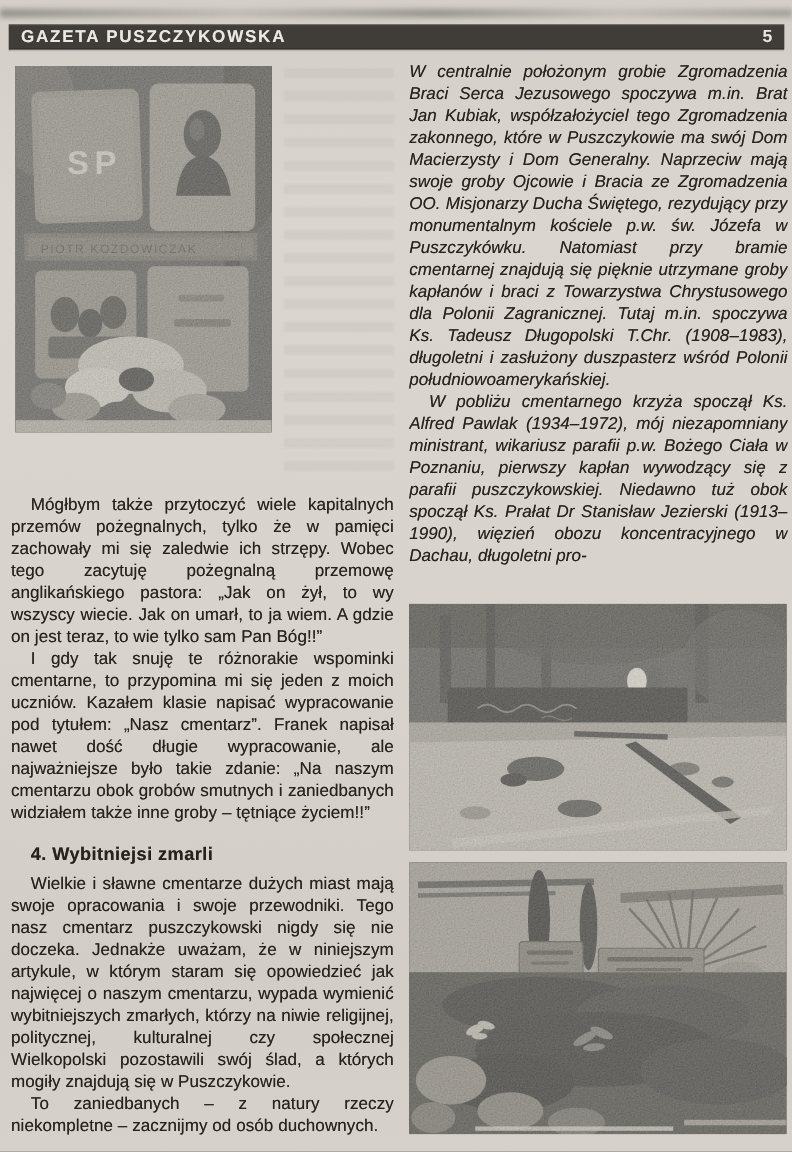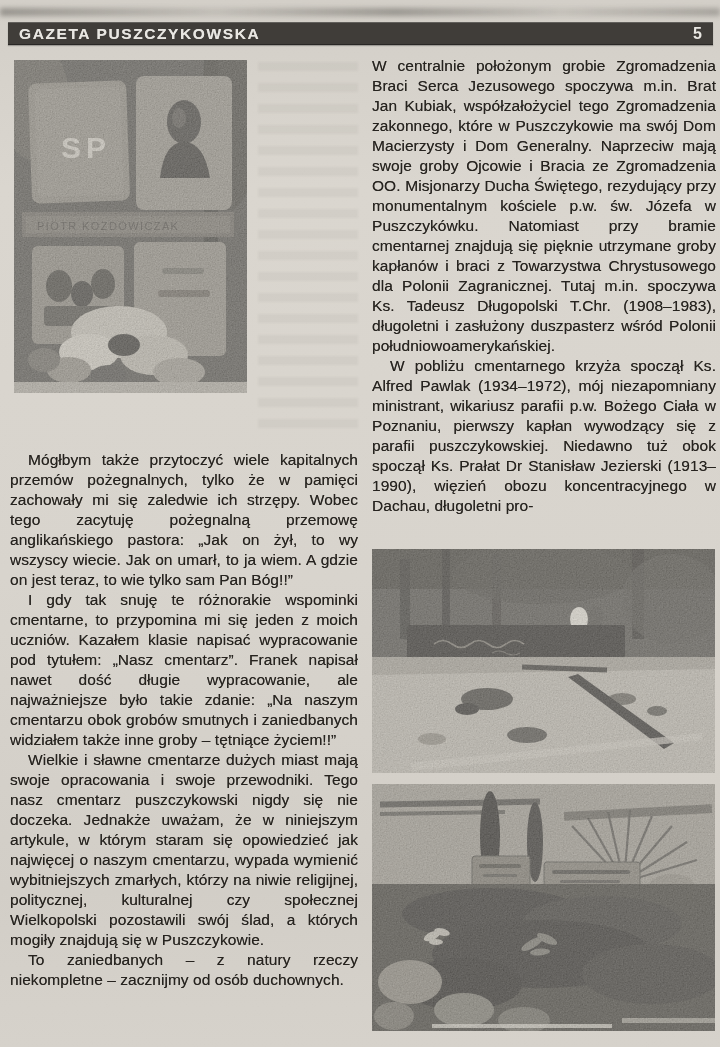--- a/index.html
+++ b/index.html
@@ -14,21 +14,21 @@
   .header-bar{
     position:absolute;left:8px;right:7px;top:22px;height:23px;background:#403d39;
     display:flex;align-items:center;justify-content:space-between;padding:0 11px;
     color:#e9e7e2;font-weight:700;
     box-shadow:inset 0 1px 0 rgba(255,255,255,.18), inset 0 -1px 0 rgba(0,0,0,.35), 0 1px 1px rgba(0,0,0,.25);
     gap:19px;
   }
   .header-title{font-size:15.5px;letter-spacing:1.6px;text-shadow:0 0 .5px rgba(255,255,255,.6);}
   .header-page{font-size:16px;letter-spacing:0;}
   .col-left{position:absolute;left:10px;top:60px;width:348px;}
-  .col-right{position:absolute;left:372px;top:56px;width:344px;}
+  .col-right{position:absolute;left:372px;top:56px;width:344px;font-style:italic;}
   .body-text{font-size:15.5px;line-height:20px;text-align:justify;letter-spacing:.05px;
     color:#26231f;text-shadow:0 0 .45px rgba(38,35,31,.65);}
   .body-text p{margin:0;text-indent:18px;}
   .section-heading{font-weight:700;font-size:16.5px;line-height:22px;margin:16px 0 6px 0;
     padding-left:18px;letter-spacing:.4px;text-shadow:0 0 .5px rgba(38,35,31,.7);}
   .photo-frame{display:block;background:#57544d;}
   .photo-left{width:233px;height:333px;margin-left:4px;}
   .left-text{margin-top:57px;height:604px;overflow:hidden;}
   .right-text{height:486px;overflow:hidden;}
   .photo-right-1{width:343px;height:224px;margin-top:7px;}
@@ -97,20 +97,21 @@
       <ellipse cx="165" cy="312" rx="26" ry="14" fill="#9a958a"></ellipse>
       <ellipse cx="95" cy="315" rx="18" ry="10" fill="#53504a"></ellipse>
       <ellipse cx="30" cy="300" rx="16" ry="12" fill="#6e6a61"></ellipse>
       <rect x="0" y="322" width="233" height="11" fill="#aaa59a"></rect>
       <rect width="233" height="333" filter="url(#n1)"></rect>
     </svg>
 
     <div class="body-text left-text">
       <p>Mógłbym także przytoczyć wiele kapitalnych przemów pożegnalnych, tylko że w pamięci zachowały mi się zaledwie ich strzępy. Wobec tego zacytuję pożegnalną przemowę anglikańskiego pastora: „Jak on żył, to wy wszyscy wiecie. Jak on umarł, to ja wiem. A gdzie on jest teraz, to wie tylko sam Pan Bóg!!”</p>
       <p>I gdy tak snuję te różnorakie wspominki cmentarne, to przypomina mi się jeden z moich uczniów. Kazałem klasie napisać wypracowanie pod tytułem: „Nasz cmentarz”. Franek napisał nawet dość długie wypracowanie, ale najważniejsze było takie zdanie: „Na naszym cmentarzu obok grobów smutnych i zaniedbanych widziałem także inne groby – tętniące życiem!!”</p>
+      <div class="section-heading">4. Wybitniejsi zmarli</div>
       <p>Wielkie i sławne cmentarze dużych miast mają swoje opracowania i swoje przewodniki. Tego nasz cmentarz puszczykowski nigdy się nie doczeka. Jednakże uważam, że w niniejszym artykule, w którym staram się opowiedzieć jak najwięcej o naszym cmentarzu, wypada wymienić wybitniejszych zmarłych, którzy na niwie religijnej, politycznej, kulturalnej czy społecznej Wielkopolski pozostawili swój ślad, a których mogiły znajdują się w Puszczykowie.</p>
       <p>To zaniedbanych – z natury rzeczy niekompletne – zacznijmy od osób duchownych.</p>
     </div>
   </div>
 
   <div class="col-right">
     <div class="body-text right-text">
       <p style="text-indent:0">W centralnie położonym grobie Zgromadzenia Braci Serca Jezusowego spoczywa m.in. Brat Jan Kubiak, współzałożyciel tego Zgromadzenia zakonnego, które w Puszczykowie ma swój Dom Macierzysty i Dom Generalny. Naprzeciw mają swoje groby Ojcowie i Bracia ze Zgromadzenia OO. Misjonarzy Ducha Świętego, rezydujący przy monumentalnym kościele p.w. św. Józefa w Puszczykówku. Natomiast przy bramie cmentarnej znajdują się pięknie utrzymane groby kapłanów i braci z Towarzystwa Chrystusowego dla Polonii Zagranicznej. Tutaj m.in. spoczywa Ks. Tadeusz Długopolski T.Chr. (1908–1983), długoletni i zasłużony duszpasterz wśród Polonii południowoamerykańskiej.</p>
       <p>W pobliżu cmentarnego krzyża spoczął Ks. Alfred Pawlak (1934–1972), mój niezapomniany ministrant, wikariusz parafii p.w. Bożego Ciała w Poznaniu, pierwszy kapłan wywodzący się z parafii puszczykowskiej. Niedawno tuż obok spoczął Ks. Prałat Dr Stanisław Jezierski (1913–1990), więzień obozu koncentracyjnego w Dachau, długoletni pro-</p>
     </div>

